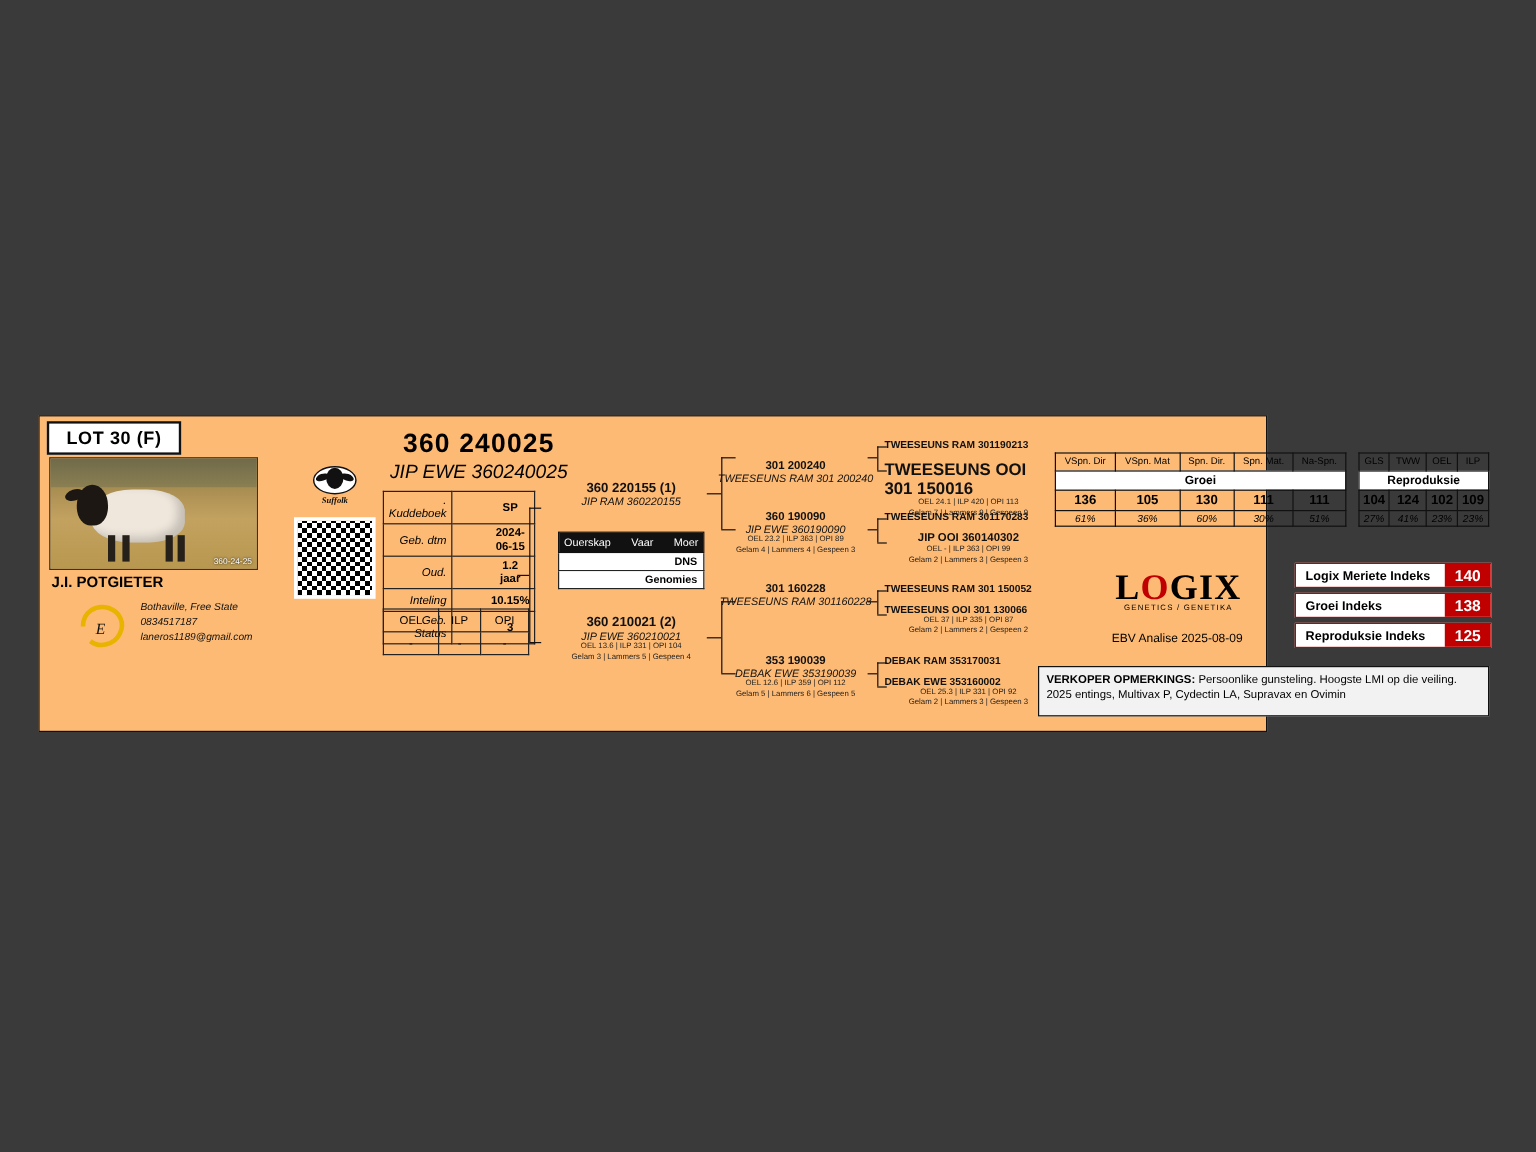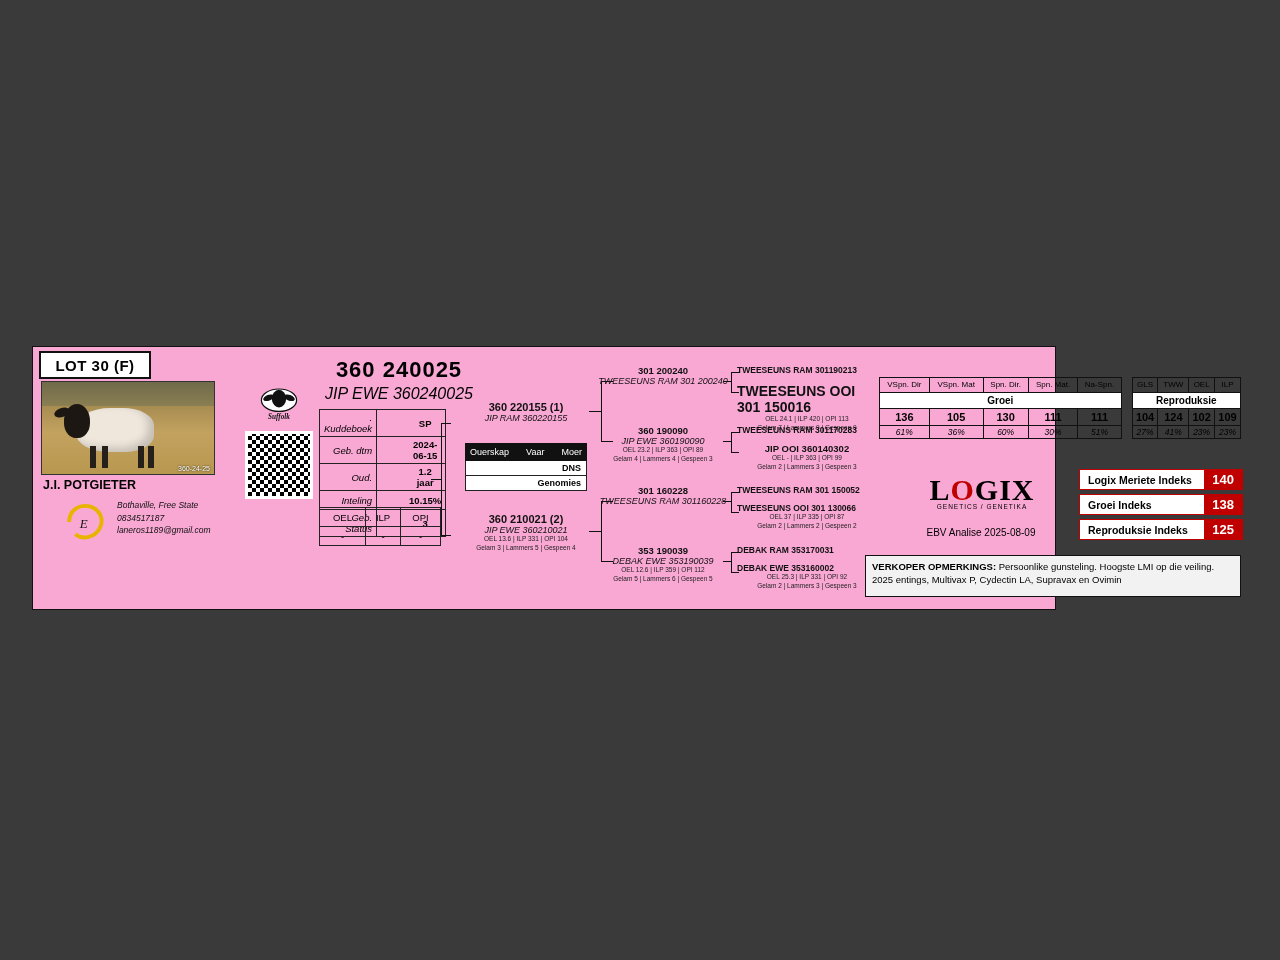--- a/index.html
+++ b/index.html
@@ -1,17 +1,17 @@
 <!DOCTYPE html>
 <html><head>
 <meta charset="utf-8">
 <style>
   html,body{margin:0;padding:0;background:#3a3a3a;width:1280px;height:960px;overflow:hidden;
     font-family:"Liberation Sans", sans-serif;}
-  #sheet{position:absolute;left:32px;top:346px;width:1024px;height:264px;background:#f9a8d4;
+  #sheet{position:absolute;left:32px;top:346px;width:1024px;height:264px;background:#fdba74;
     border:1px solid #111;box-sizing:border-box;}
   .abs{position:absolute;}
   
   #lot-badge{left:6px;top:4px;width:108px;height:24px;border:2px solid #111;background:#fff;
     display:flex;align-items:center;justify-content:center;font-weight:bold;font-size:15px;letter-spacing:.5px;}
   
   #photo-box{left:8px;top:34px;width:172px;height:92px;border:1px solid #333;background:#caa36a;overflow:hidden;}
   #photo-grass{position:absolute;left:0;top:0;width:100%;height:100%;
     background:linear-gradient(#8e7a45 0%,#a98e52 28%,#c3a260 55%,#b8974f 100%);}
   #photo-sky{position:absolute;left:0;top:0;width:100%;height:26%;
@@ -180,21 +180,21 @@
     <div class="nm">JIP RAM 360220155</div>
   </div>
 
   <div class="ped c" style="left:418px;top:166px;width:150px;">
     <div class="id">360 210021 (2)</div>
     <div class="nm">JIP EWE 360210021</div>
     <div class="mini">OEL 13.6 | ILP 331 | OPI 104</div>
     <div class="mini">Gelam 3 | Lammers 5 | Gespeen 4</div>
   </div>
 
-  <div class="ped c" style="left:540px;top:18px;width:180px;">
+  <div class="ped c" style="left:540px;top:36px;width:180px;">
     <div class="id sm">301 200240</div>
     <div class="nm">TWEESEUNS RAM 301 200240</div>
   </div>
 
   <div class="ped c" style="left:540px;top:78px;width:180px;">
     <div class="id sm">360 190090</div>
     <div class="nm">JIP EWE 360190090</div>
     <div class="mini">OEL 23.2 | ILP 363 | OPI 89</div>
     <div class="mini">Gelam 4 | Lammers 4 | Gespeen 3</div>
   </div>

